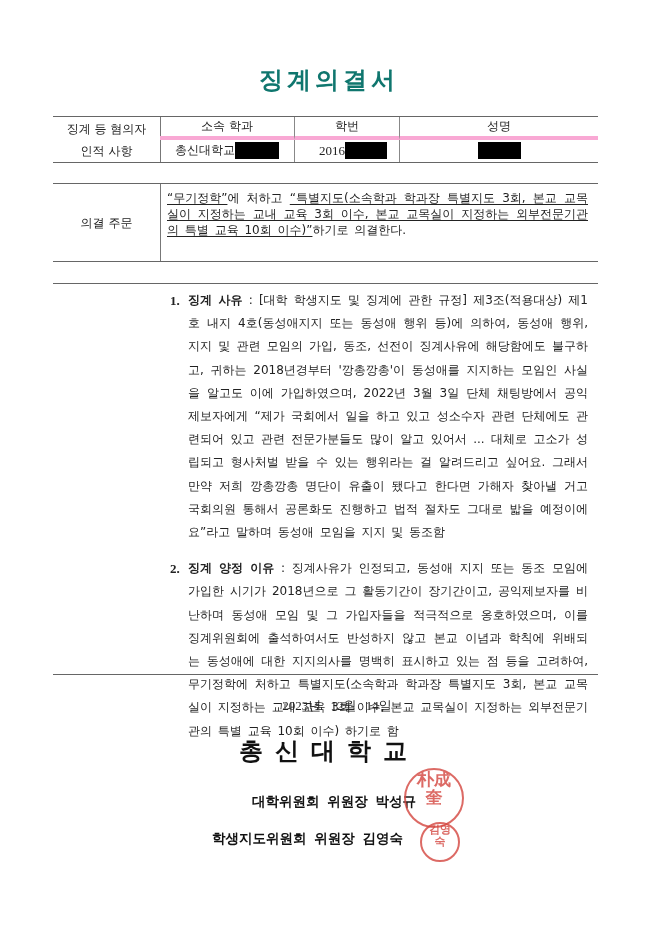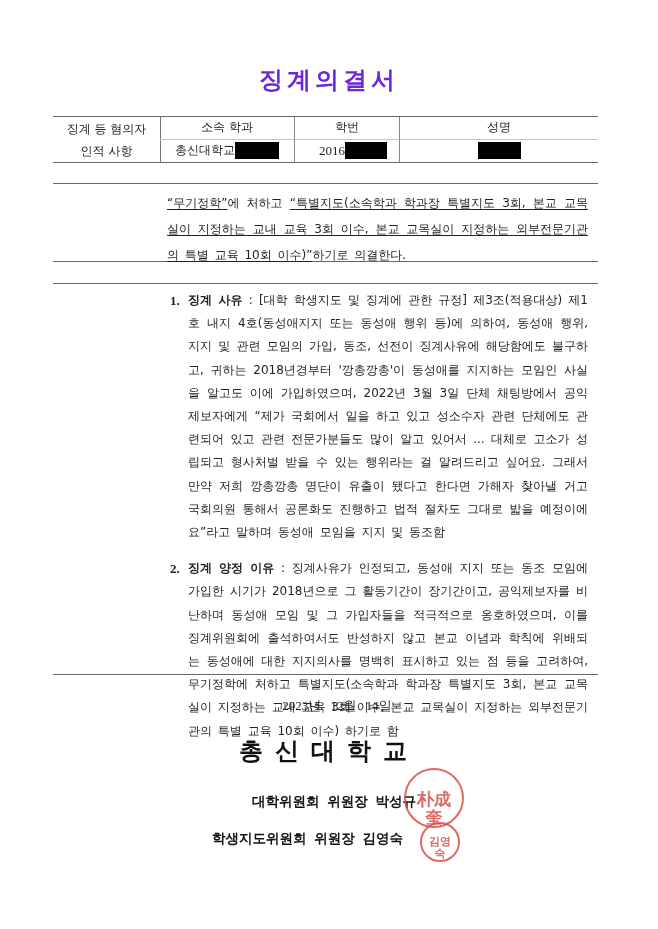--- a/index.html
+++ b/index.html
@@ -17,21 +17,21 @@
   }
   .title {
     position: absolute;
     top: 64px;
     left: 0;
     width: 658px;
     text-align: center;
     font-size: 24px;
     font-weight: bold;
     letter-spacing: 4px;
-    color: #6d28d9;
+    color: #0f766e;
   }
   
   .section {
     position: absolute;
     left: 53px;
     width: 545px;
     border-top: 1.5px solid #666;
     border-bottom: 1.5px solid #666;
   }
   .label-col {
@@ -66,21 +66,21 @@
   }
   #sec-info .cell {
     display: flex;
     align-items: center;
     justify-content: center;
     font-size: 12px;
     color: #222;
     border-right: 1px solid #888;
   }
   #sec-info .cell.last { border-right: none; text-align: right; }
-  #sec-info .cell.top { border-bottom: 1px solid #f9a8d4; }
+  #sec-info .cell.top { border-bottom: 4px solid #f9a8d4; }
   .redact {
     display: inline-block;
     background: #000;
     height: 17px;
   }
   .serif-num {
     font-family: "Liberation Serif", "DejaVu Serif", serif;
     font-size: 13px;
     margin-left: 12px;
   }
@@ -90,21 +90,21 @@
     height: 77px;
   }
   #sec-order .content {
     position: absolute;
     left: 107px;
     right: 0;
     top: 0;
     bottom: 0;
     padding: 6px 10px 0 7px;
     font-size: 12px;
-    line-height: 26px;
+    line-height: 16px;
     color: #222;
     text-align: justify;
     word-spacing: 2px;
   }
   .ul {
     text-decoration: underline;
     text-underline-offset: 2px;
   }
   
   #sec-reason {
@@ -168,21 +168,21 @@
     word-spacing: 3px;
   }
   #signer-1 { top: 793px; left: 252px; }
   #signer-2 { top: 830px; left: 212px; }
   .seal {
     position: absolute;
     border-radius: 50%;
     border: 2px solid #d4463f;
     color: #d4463f;
     display: flex;
-    align-items: flex-end;
+    align-items: flex-start;
     justify-content: center;
     font-weight: bold;
     opacity: 0.8;
     font-family: "DejaVu Serif", serif;
   }
   #seal-1 {
     top: 768px;
     left: 404px;
     width: 56px;
     height: 56px;
@@ -223,20 +223,23 @@
       <span class="serif-num">2016</span>
       <span class="redact" style="width:42px;"></span>
     </div>
     <div class="cell last">
       <span class="redact" style="width:43px;"></span>
     </div>
   </div>
 </div>
 
 <div class="section" id="sec-order">
+  <div class="label-col">
+    <span>의결 주문</span>
+  </div>
   <div class="content">
     <span class="ul">“무기정학”</span><span>에 처하고 </span><span class="ul">“특별지도(소속학과 학과장 특별지도 3회, 본교 교목실이 지정하는 교내 교육 3회 이수, 본교 교목실이 지정하는 외부전문기관의 특별 교육 10회 이수)”</span><span>하기로 의결한다.</span>
   </div>
 </div>
 
 <div class="section" id="sec-reason">
   <div class="content">
     <div class="item">
       <span class="num">1.</span>
       <div class="body">

